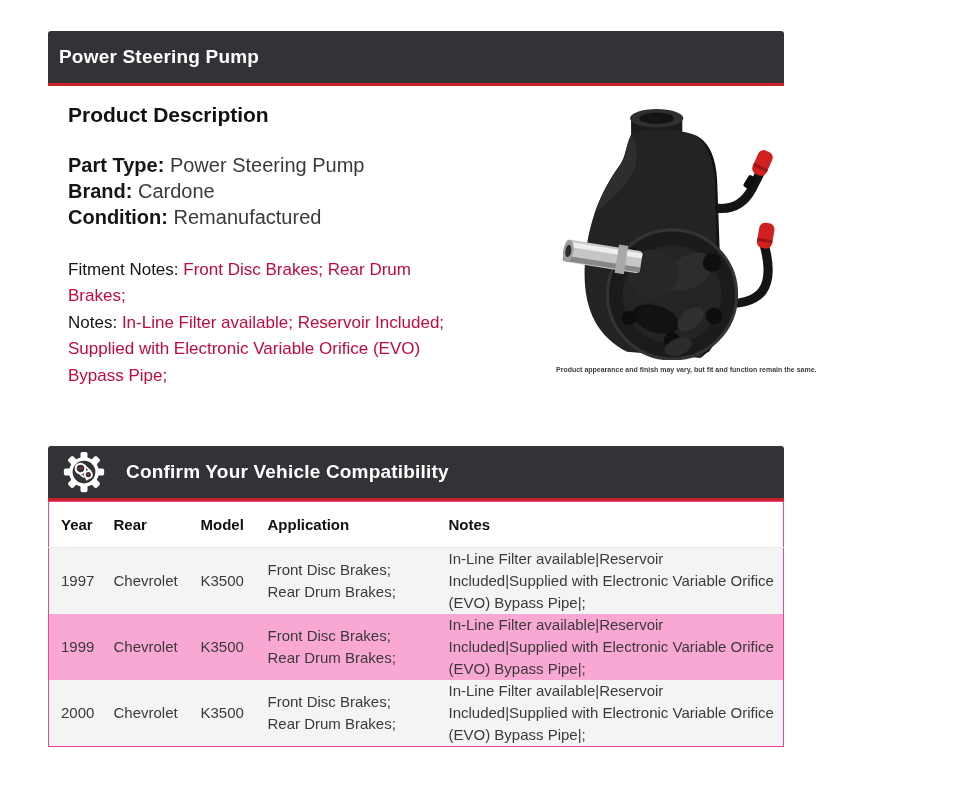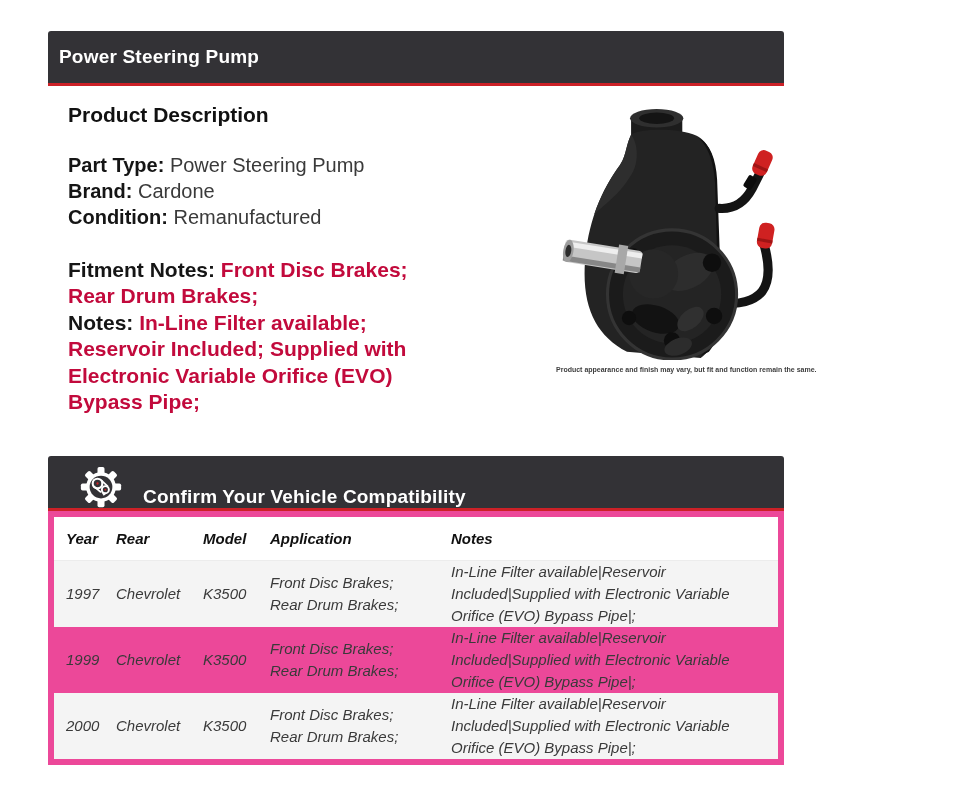--- a/index.html
+++ b/index.html
@@ -18,56 +18,56 @@
     background: #333236;
     border-bottom: 3px solid #cc2127;
     border-radius: 3px 3px 0 0;
     display: flex; align-items: center;
     color: #ffffff;
   }
   .section-bar .bar-title {
     font-size: 19px; font-weight: bold; letter-spacing: .2px;
   }
   .bar-1 { padding-left: 11px; }
-  .bar-2 { padding-left: 32px; align-items: flex-end; }
+  .bar-2 { padding-left: 15px; }
   .bar-2 .bar-title { margin-left: 21px; }
   .gear-wrap { width: 42px; height: 42px; flex: 0 0 42px; }
 
   
   .product-section { position: relative; min-height: 303px; }
   .desc-heading {
     margin: 16px 0 0 20px;
     font-size: 21px; line-height: 26px;
     font-weight: bold; color: #111111;
   }
   .detail-block { margin: 24px 0 0 20px; width: 400px; }
   .detail-line { font-size: 20px; line-height: 26px; color: #3a3a3a; }
   .detail-label { font-weight: bold; color: #151515; }
   .notes-block {
     margin: 27px 0 0 20px; width: 392px;
-    font-size: 21px; line-height: 26.4px; font-weight: bold;
+    font-size: 17px; line-height: 26.4px; font-weight: normal;
   }
   .notes-label { color: #151515; }
   .notes-red { color: #c20a3c; }
 
   .product-figure {
     position: absolute; top: 6px; right: 0;
     width: 228px; text-align: center;
   }
   .figure-caption {
     margin-top: 2px;
     font-size: 7px; line-height: 8px; font-weight: bold;
     color: #3d3d3d; white-space: nowrap;
   }
 
   
   .compat-section { margin-top: 41px; }
   .compat-table {
     width: 100%; border-collapse: collapse;
-    border: 6px solid #ec4899; background: #ec4899; font-style: italic;
+    border: 1px solid #ec4899; background: #f9a8d4;
   }
   .compat-table th {
     height: 46px; text-align: left; vertical-align: middle;
     font-size: 15px; font-weight: bold; color: #111111;
     background: #ffffff; border-bottom: 1px solid #ececec;
     padding: 0 8px 0 0;
   }
   .compat-table td {
     height: 62px; vertical-align: middle;
     font-size: 15px; line-height: 22px; color: #3a3a3a;

